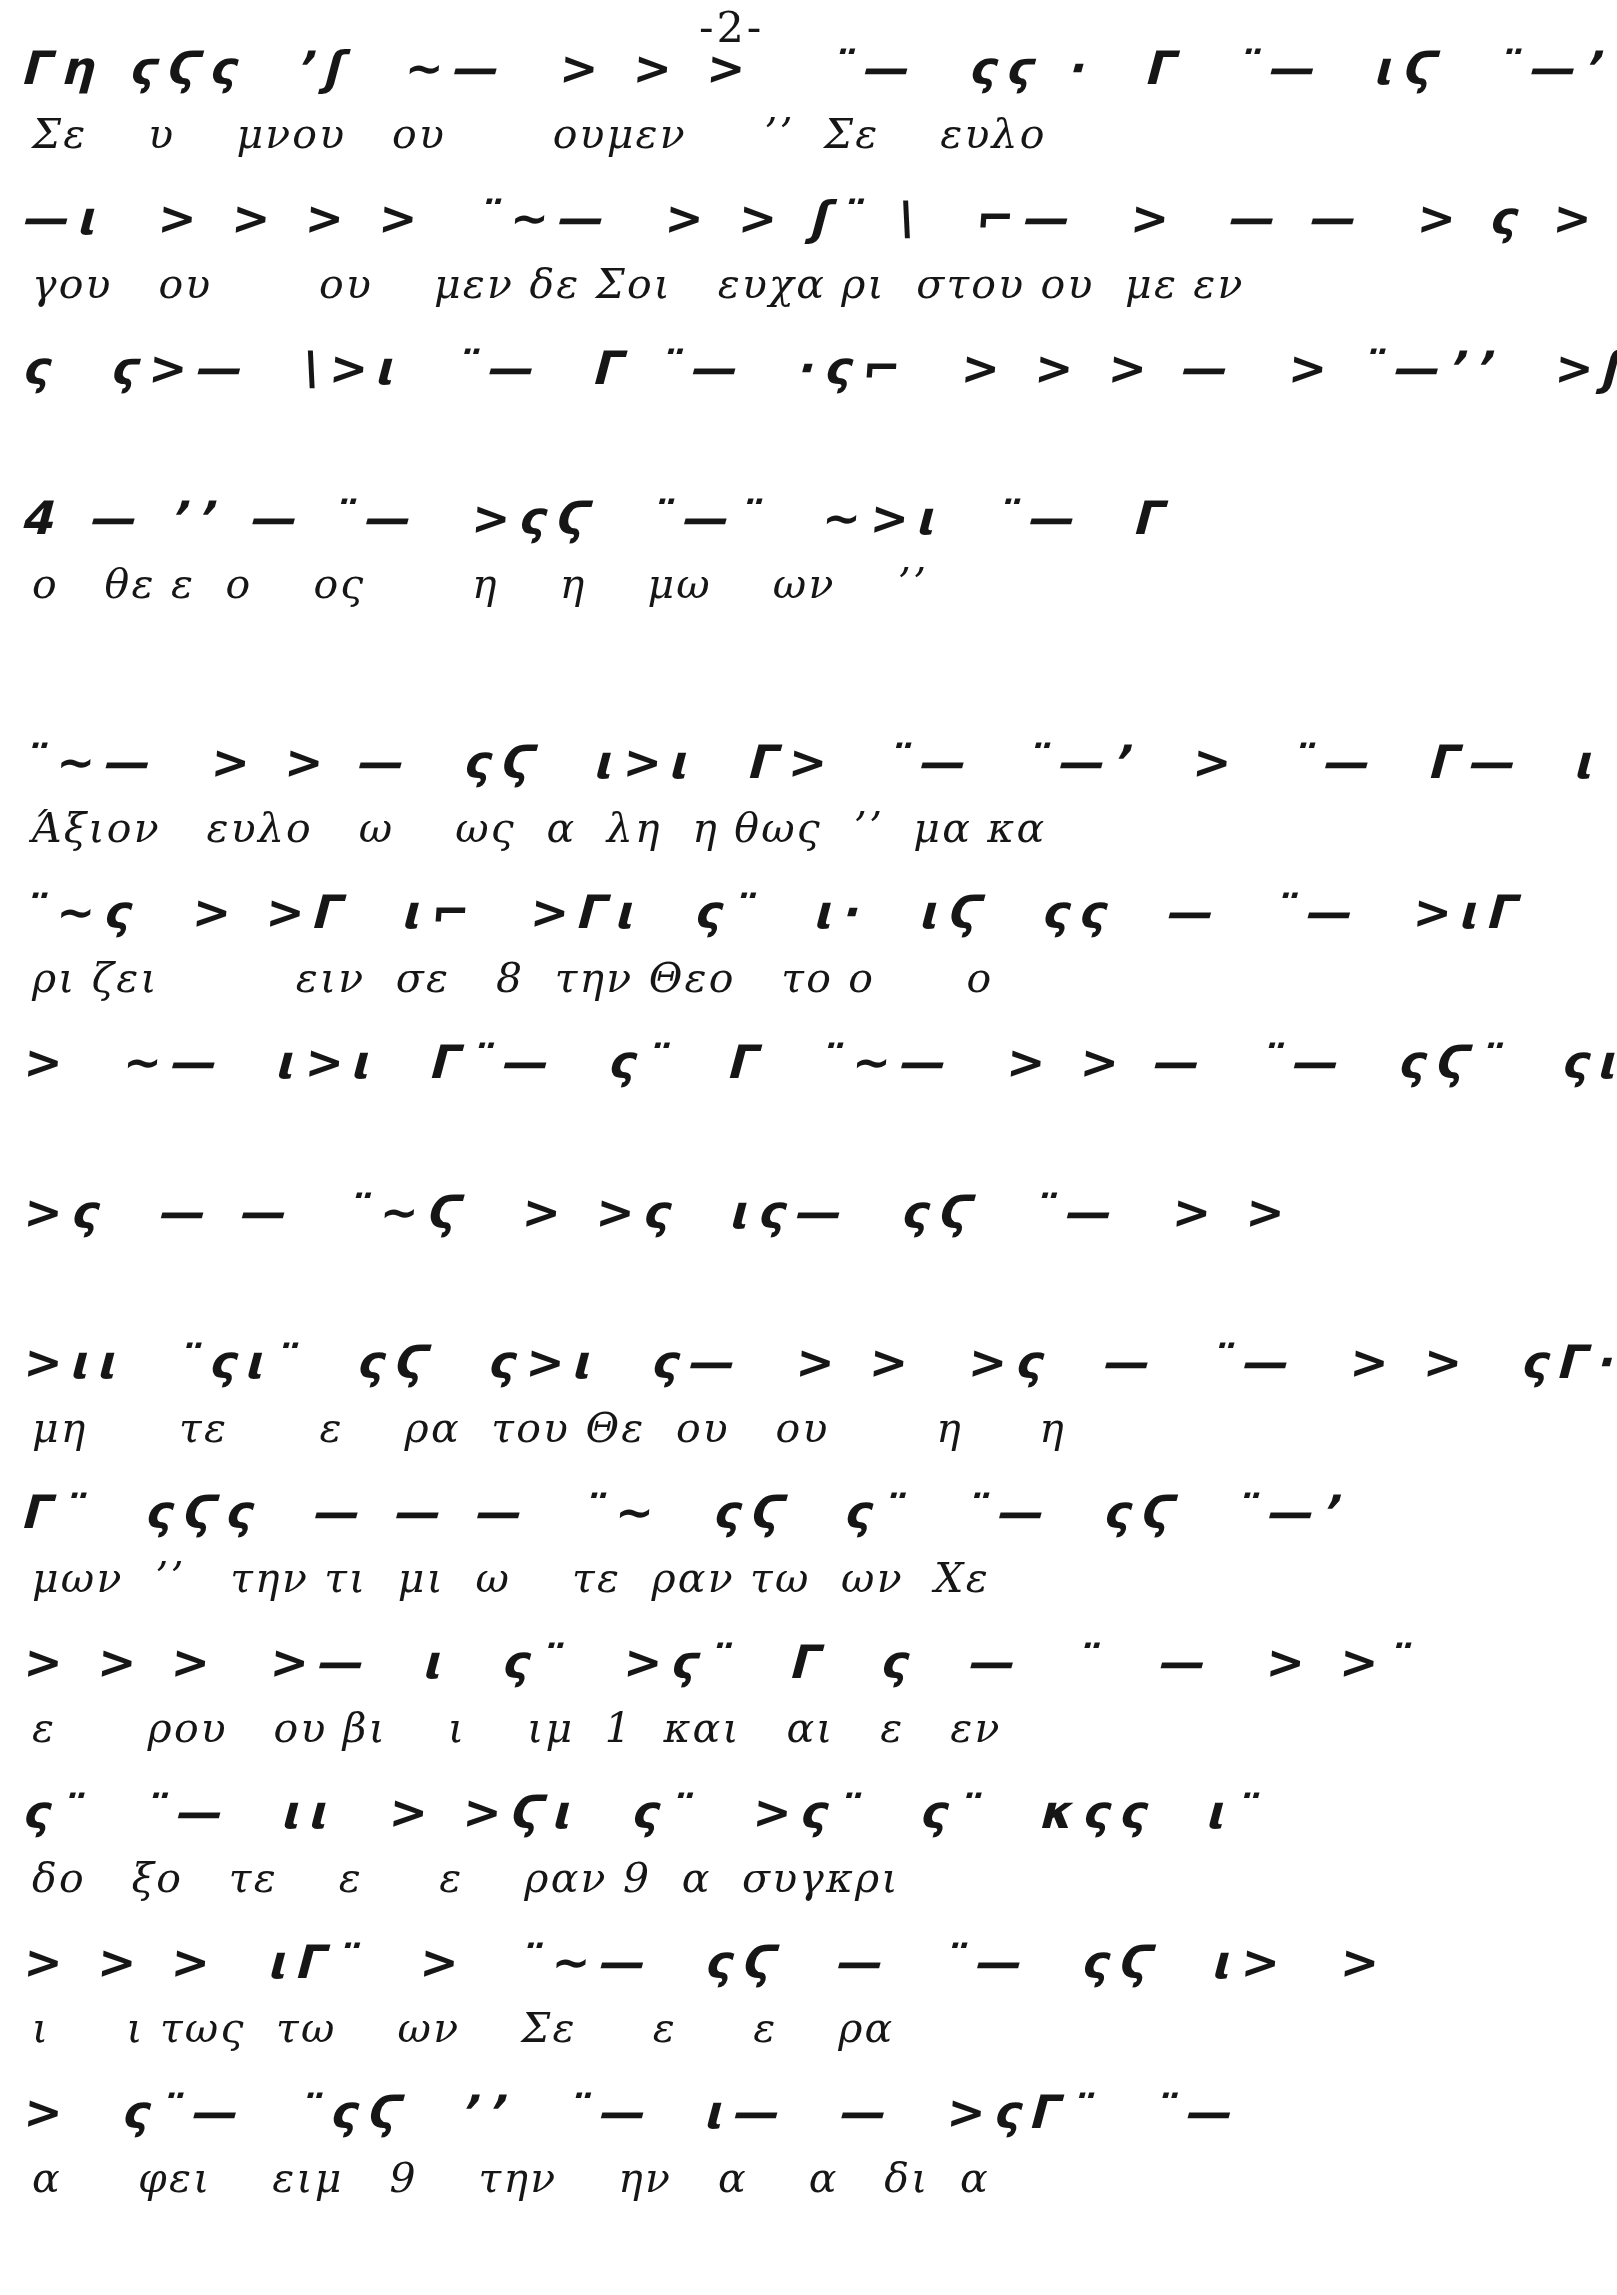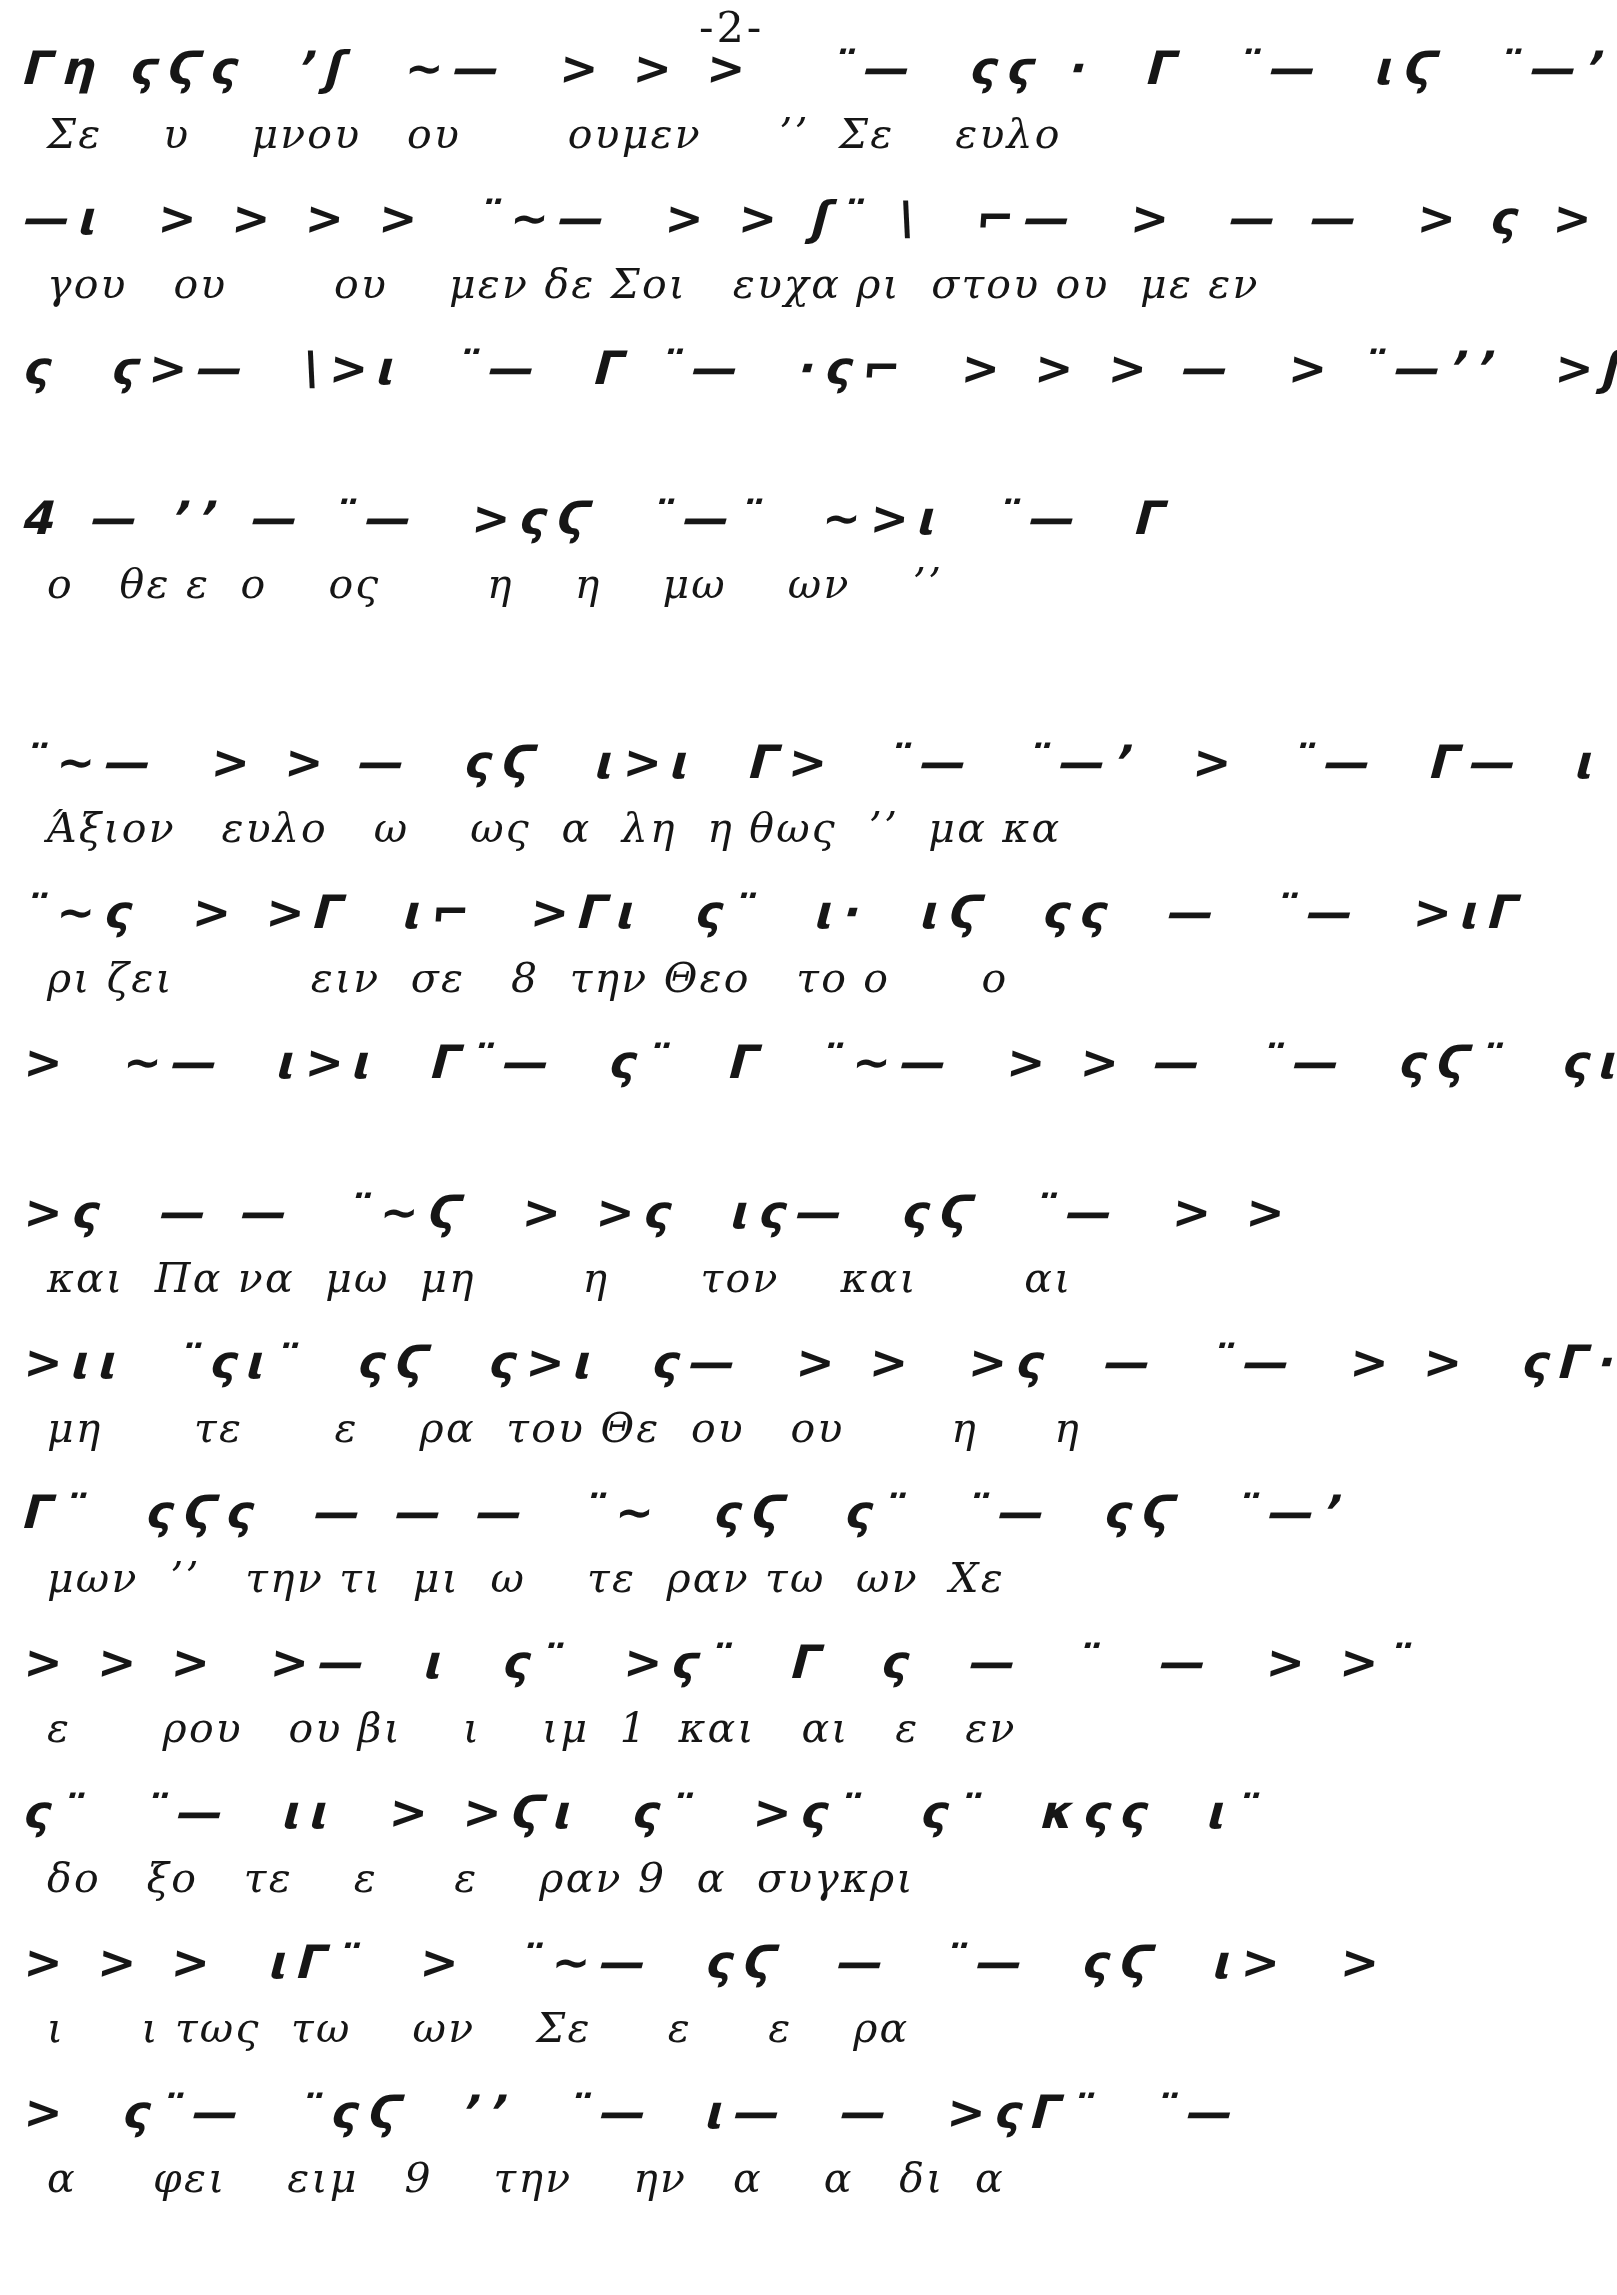--- a/index.html
+++ b/index.html
@@ -46,21 +46,21 @@
     transform:skewX(-4deg);
     transform-origin:left bottom;
   }
   .lyrics{
     font-family:"DejaVu Serif",serif;
     font-style:italic;
     font-size:41px;
     line-height:68px;
     letter-spacing:2.2px;
     white-space:pre;
-    margin-left:25px;
+    margin-left:10px;
   }
 </style>
 </head>
 <body>
 
 <div class="page">
   <div class="page-number">-2-</div>
   <div class="sections" id="sections">
       <section class="hymn-section">
         <div class="line">
@@ -86,21 +86,20 @@
         </div>
         <div class="line">
           <div class="neumes">¨~ς  &gt; &gt;Γ  ι⌐  &gt;Γι  ς¨  ι·  ιϚ  ςς  —  ¨—  &gt;ιΓ</div>
           <div class="lyrics">ρι ζει         ειν  σε   8  την Θεο   το ο      ο</div>
         </div>
         <div class="line">
           <div class="neumes">&gt;  ~—  ι&gt;ι  Γ¨—  ς¨  Γ  ¨~—  &gt; &gt; —  ¨—  ςϚ¨  ςι·</div>
         </div>
         <div class="line">
           <div class="neumes">&gt;ς  — —  ¨~Ϛ  &gt; &gt;ς  ις—  ςϚ  ¨—  &gt; &gt;</div>
-          <div class="lyrics">και  Πα να  μω  μη       η      τον    και       αι</div>
         </div>
         <div class="line">
           <div class="neumes">&gt;ιι  ¨ςι¨  ςϚ  ς&gt;ι  ς—  &gt; &gt;  &gt;ς  —  ¨—  &gt; &gt;  ςΓ·ʼ</div>
           <div class="lyrics">μη      τε      ε    ρα  του Θε  ου   ου       η     η</div>
         </div>
         <div class="line">
           <div class="neumes">Γ¨  ςϚς  — — —  ¨~  ςϚ  ς¨  ¨—  ςϚ  ¨—ʼ</div>
           <div class="lyrics">μων  ʼʼ   την τι  μι  ω    τε  ραν τω  ων  Χε</div>
         </div>
         <div class="line">

